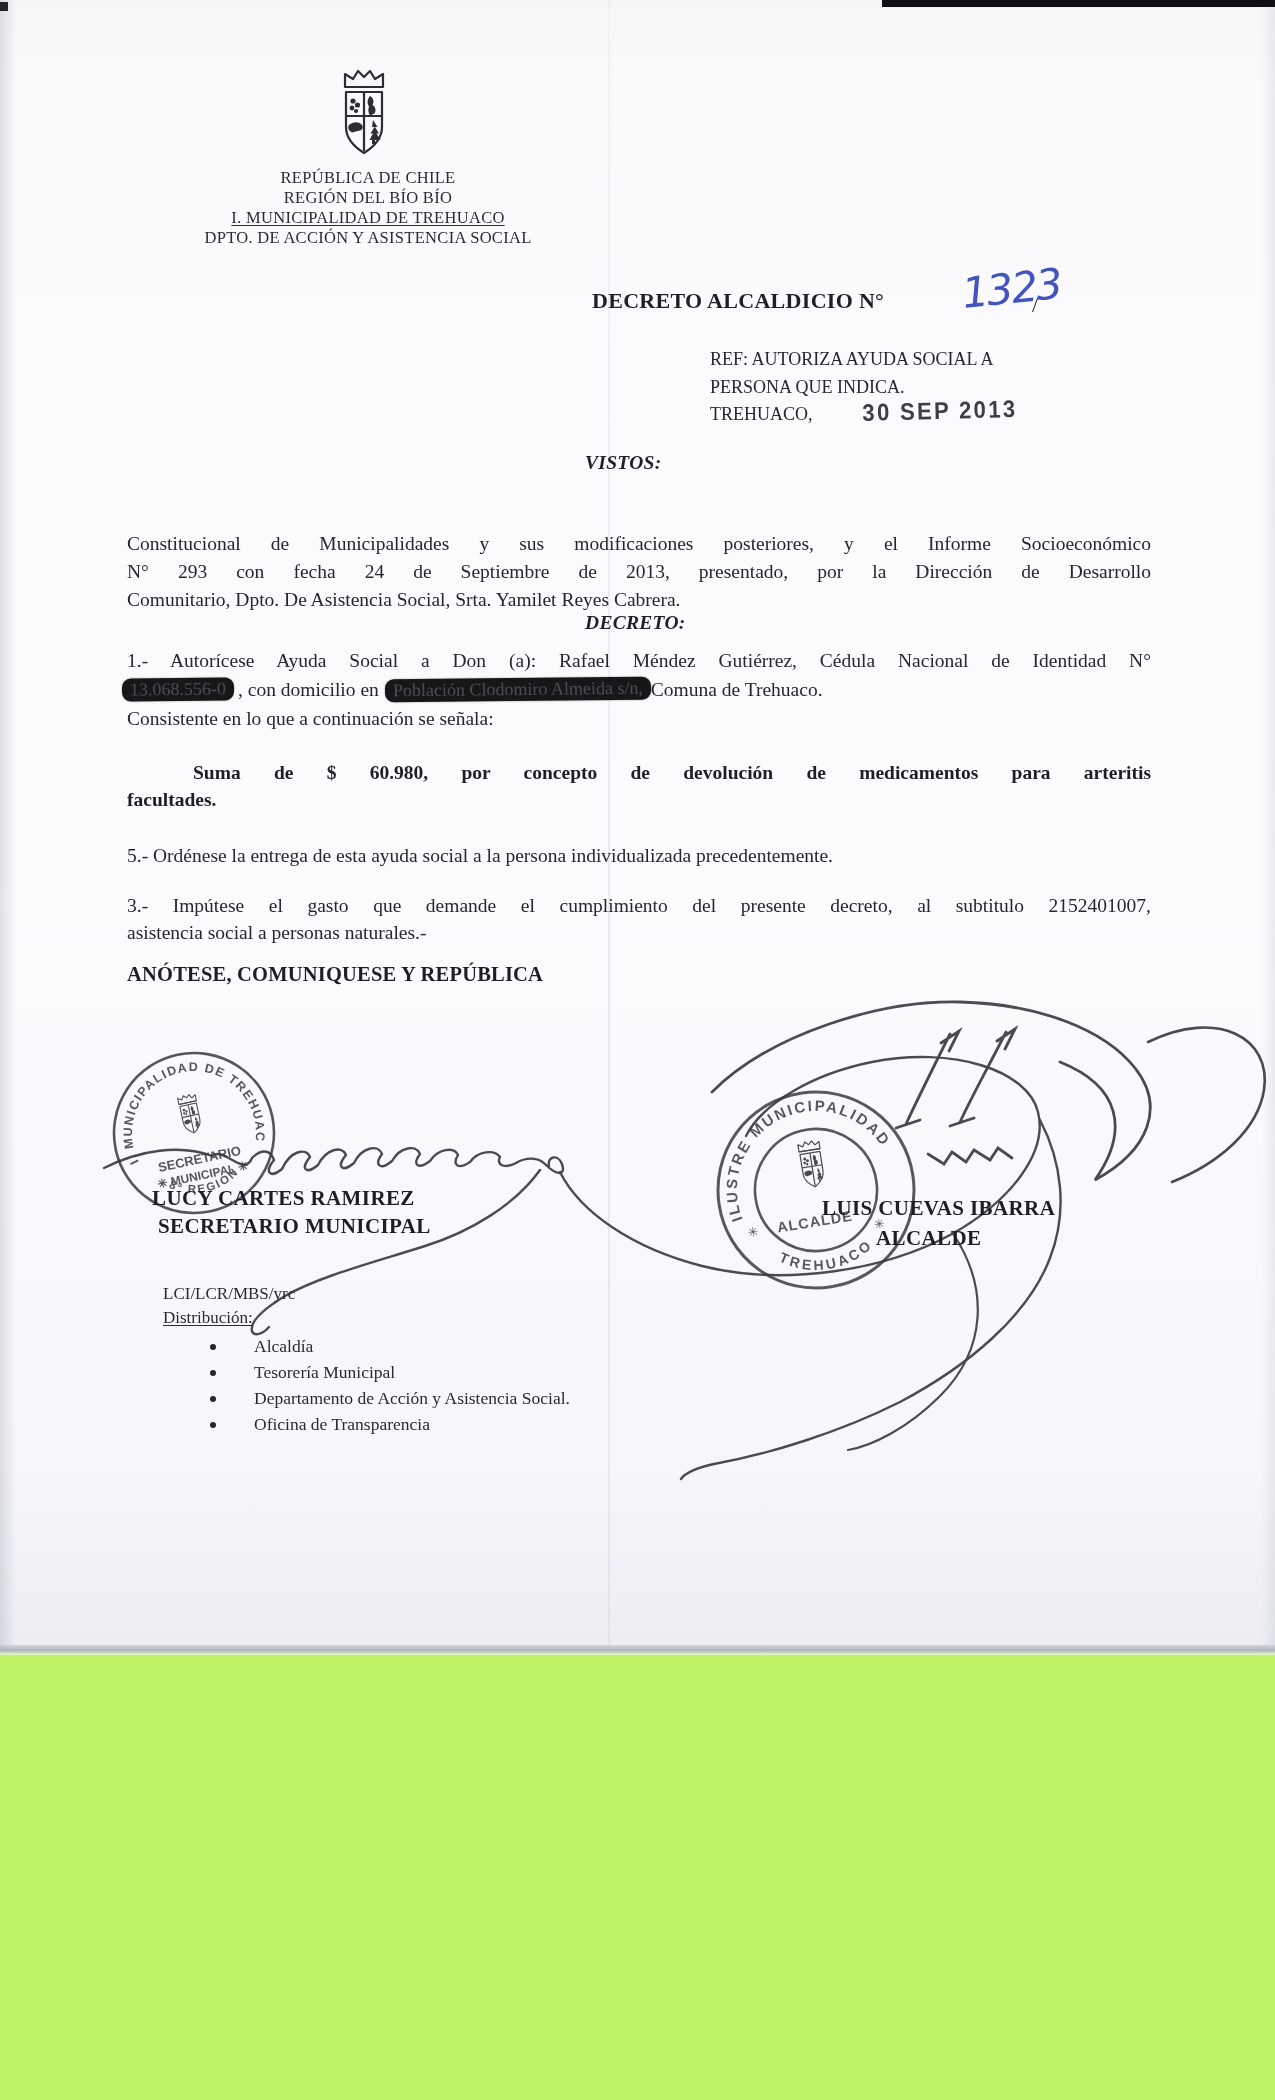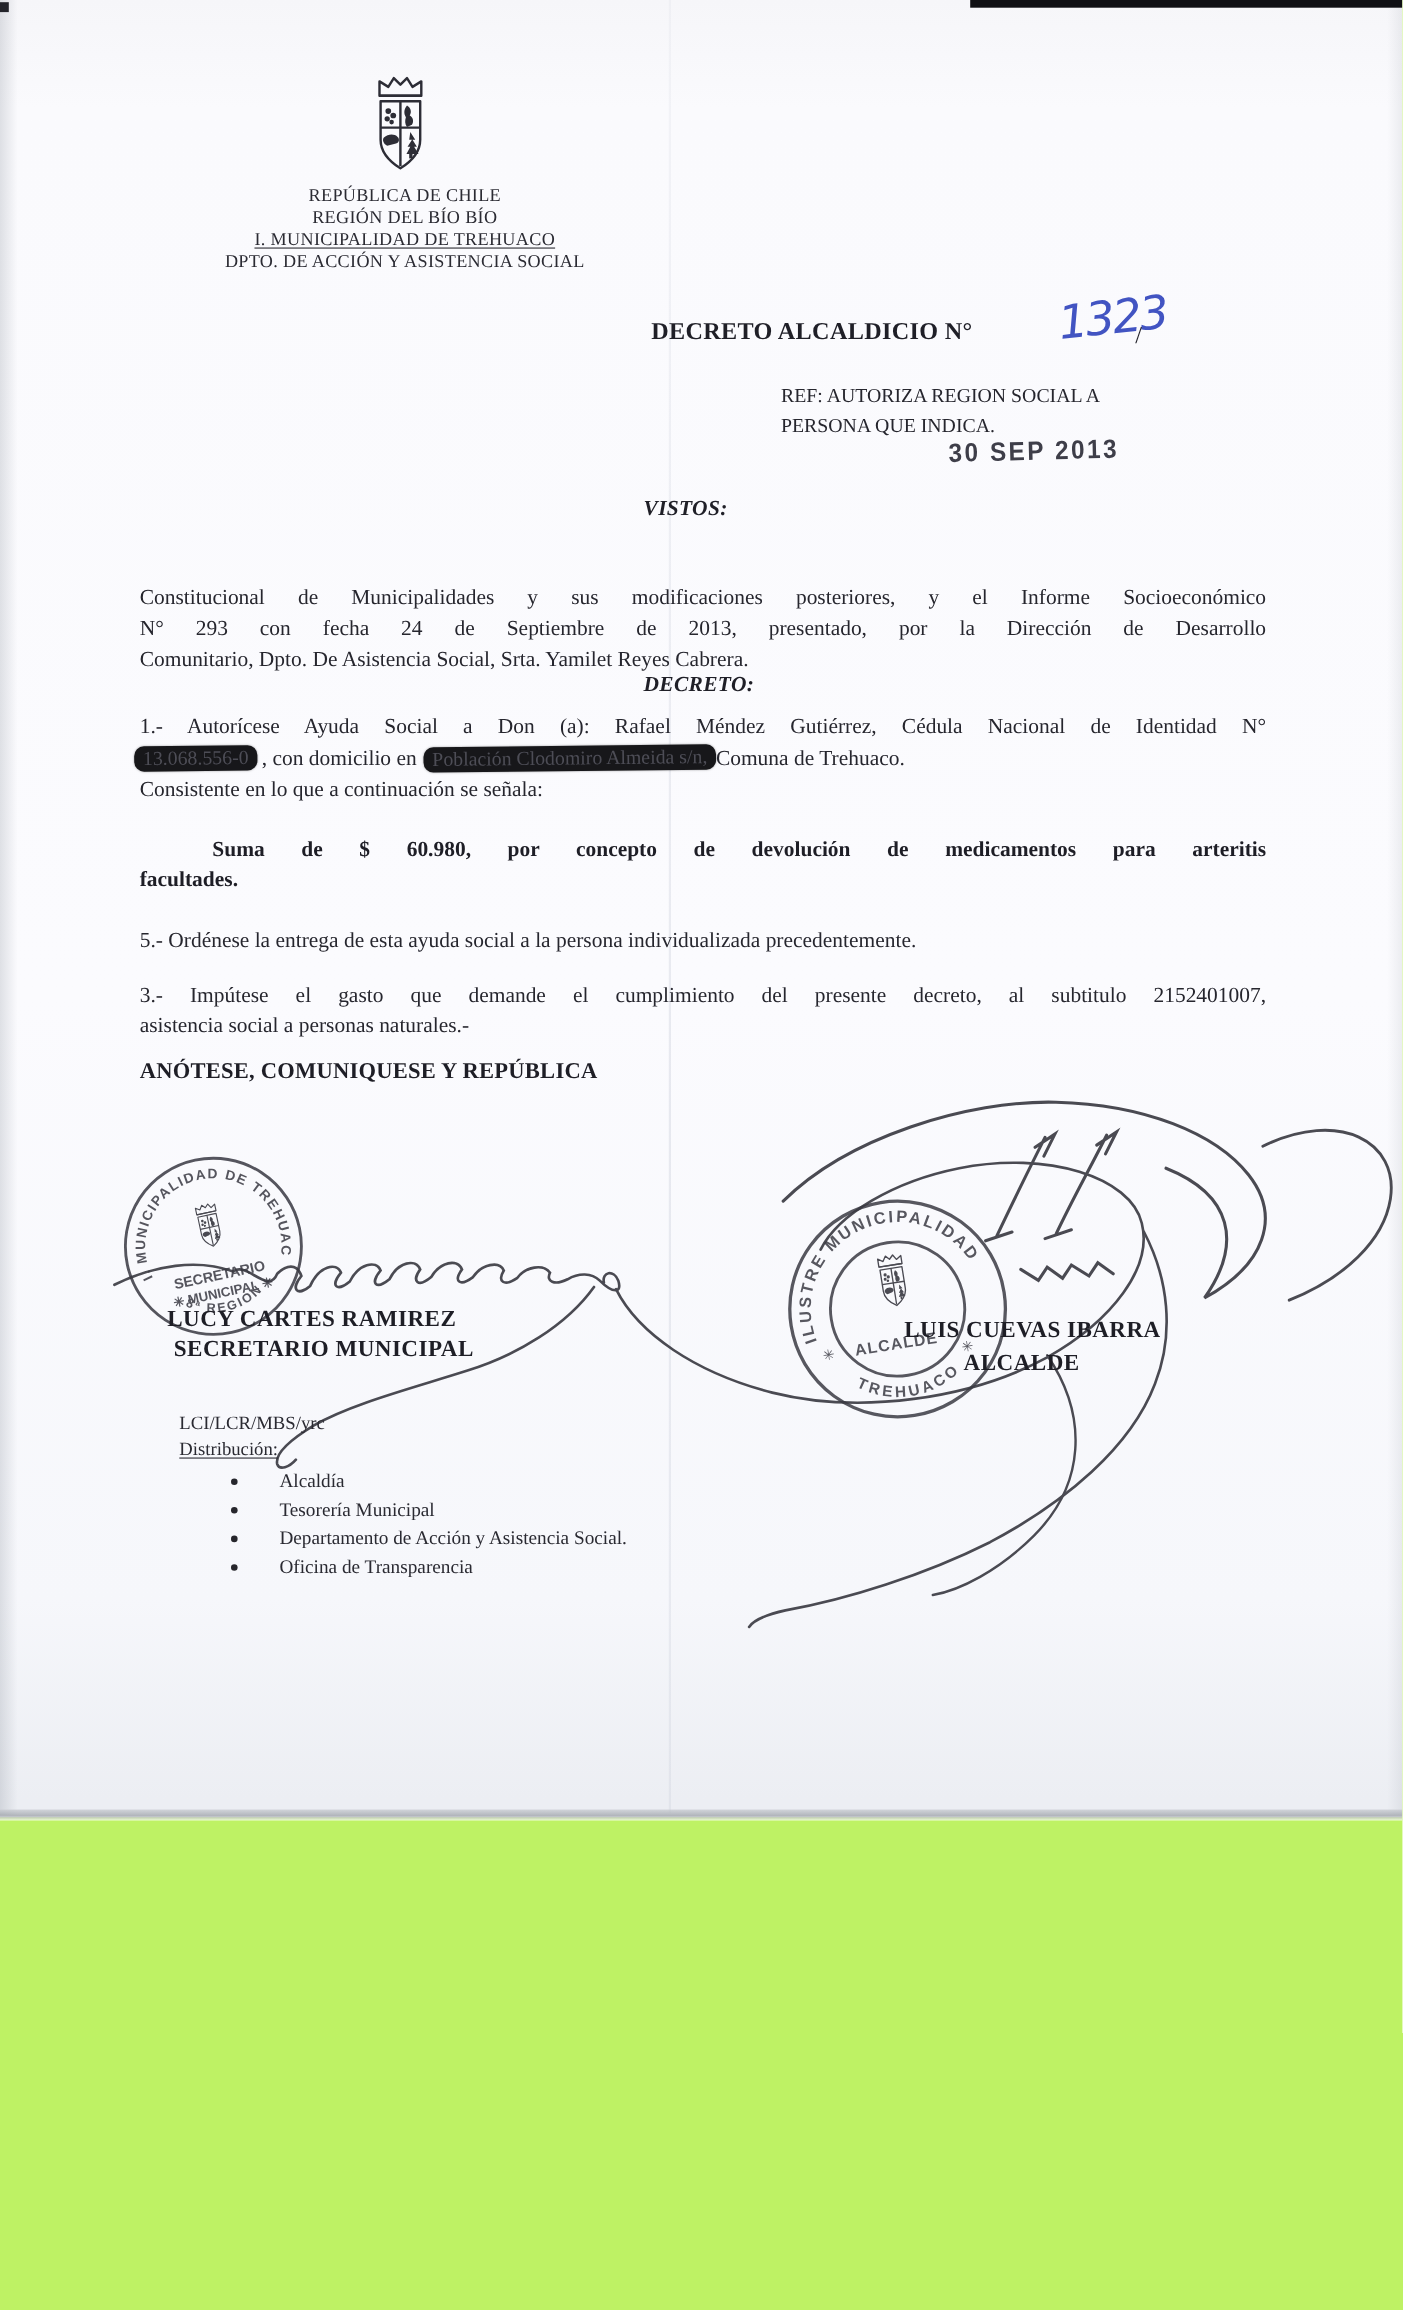--- a/index.html
+++ b/index.html
@@ -94,22 +94,23 @@
     <div>REGIÓN DEL BÍO BÍO</div>
     <div class="u">I. MUNICIPALIDAD DE TREHUACO</div>
     <div>DPTO. DE ACCIÓN Y ASISTENCIA SOCIAL</div>
   </div>
 
   <div class="abs title">DECRETO ALCALDICIO N°</div>
   <div class="abs hand-num">1323</div>
   <div class="abs slash">/</div>
 
   <div class="abs refblk">
-    <div>REF: AUTORIZA REGION SOCIAL A</div>
+    <div>REF: AUTORIZA AYUDA SOCIAL A</div>
     <div>PERSONA QUE INDICA.</div>
+    <div>TREHUACO,</div>
   </div>
   <div class="abs datestamp">30 SEP 2013</div>
 
   <div class="abs h-bi" style="left:585px;top:452px">VISTOS:</div>
   <div class="abs body-t jline" style="left:127px;top:533px;width:1024px">Constitucional de Municipalidades y sus modificaciones posteriores, y el Informe Socioeconómico</div>
   <div class="abs body-t jline" style="left:127px;top:561px;width:1024px">N° 293 con fecha 24 de Septiembre de 2013, presentado, por la Dirección de Desarrollo</div>
   <div class="abs body-t" style="left:127px;top:589px">Comunitario, Dpto. De Asistencia Social, Srta. Yamilet Reyes Cabrera.</div>
   <div class="abs h-bi" style="left:585px;top:612px">DECRETO:</div>
 
   <div class="abs body-t jline" style="left:127px;top:650px;width:1024px">1.-  Autorícese Ayuda Social a Don (a): Rafael Méndez Gutiérrez, Cédula Nacional de Identidad N°</div>

